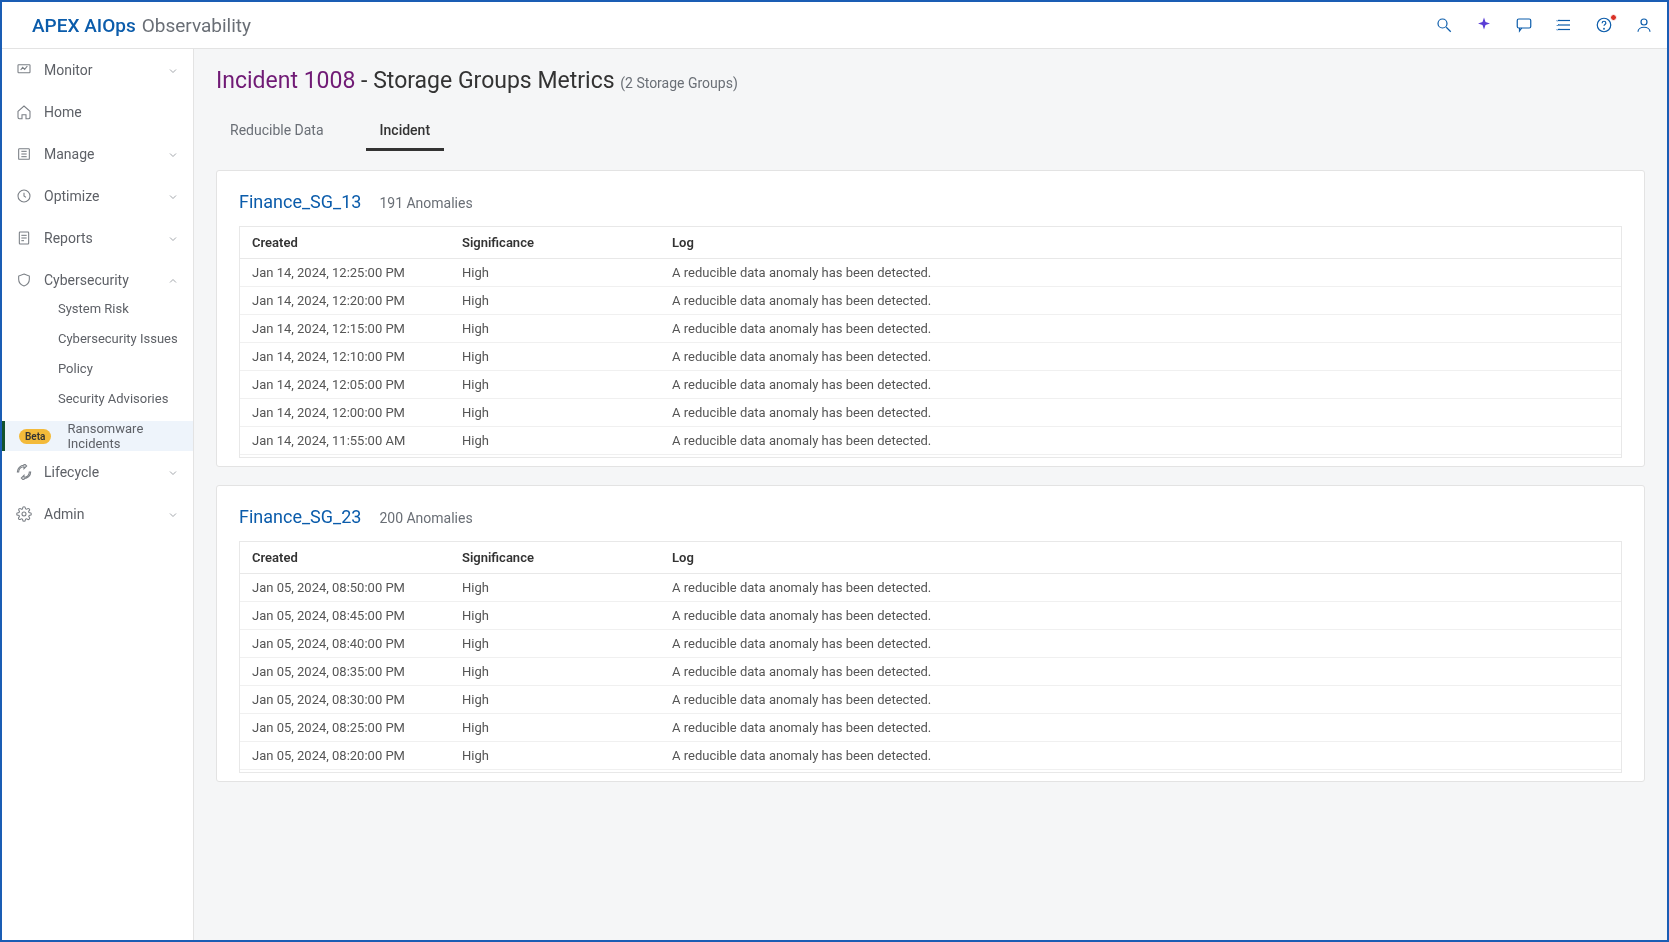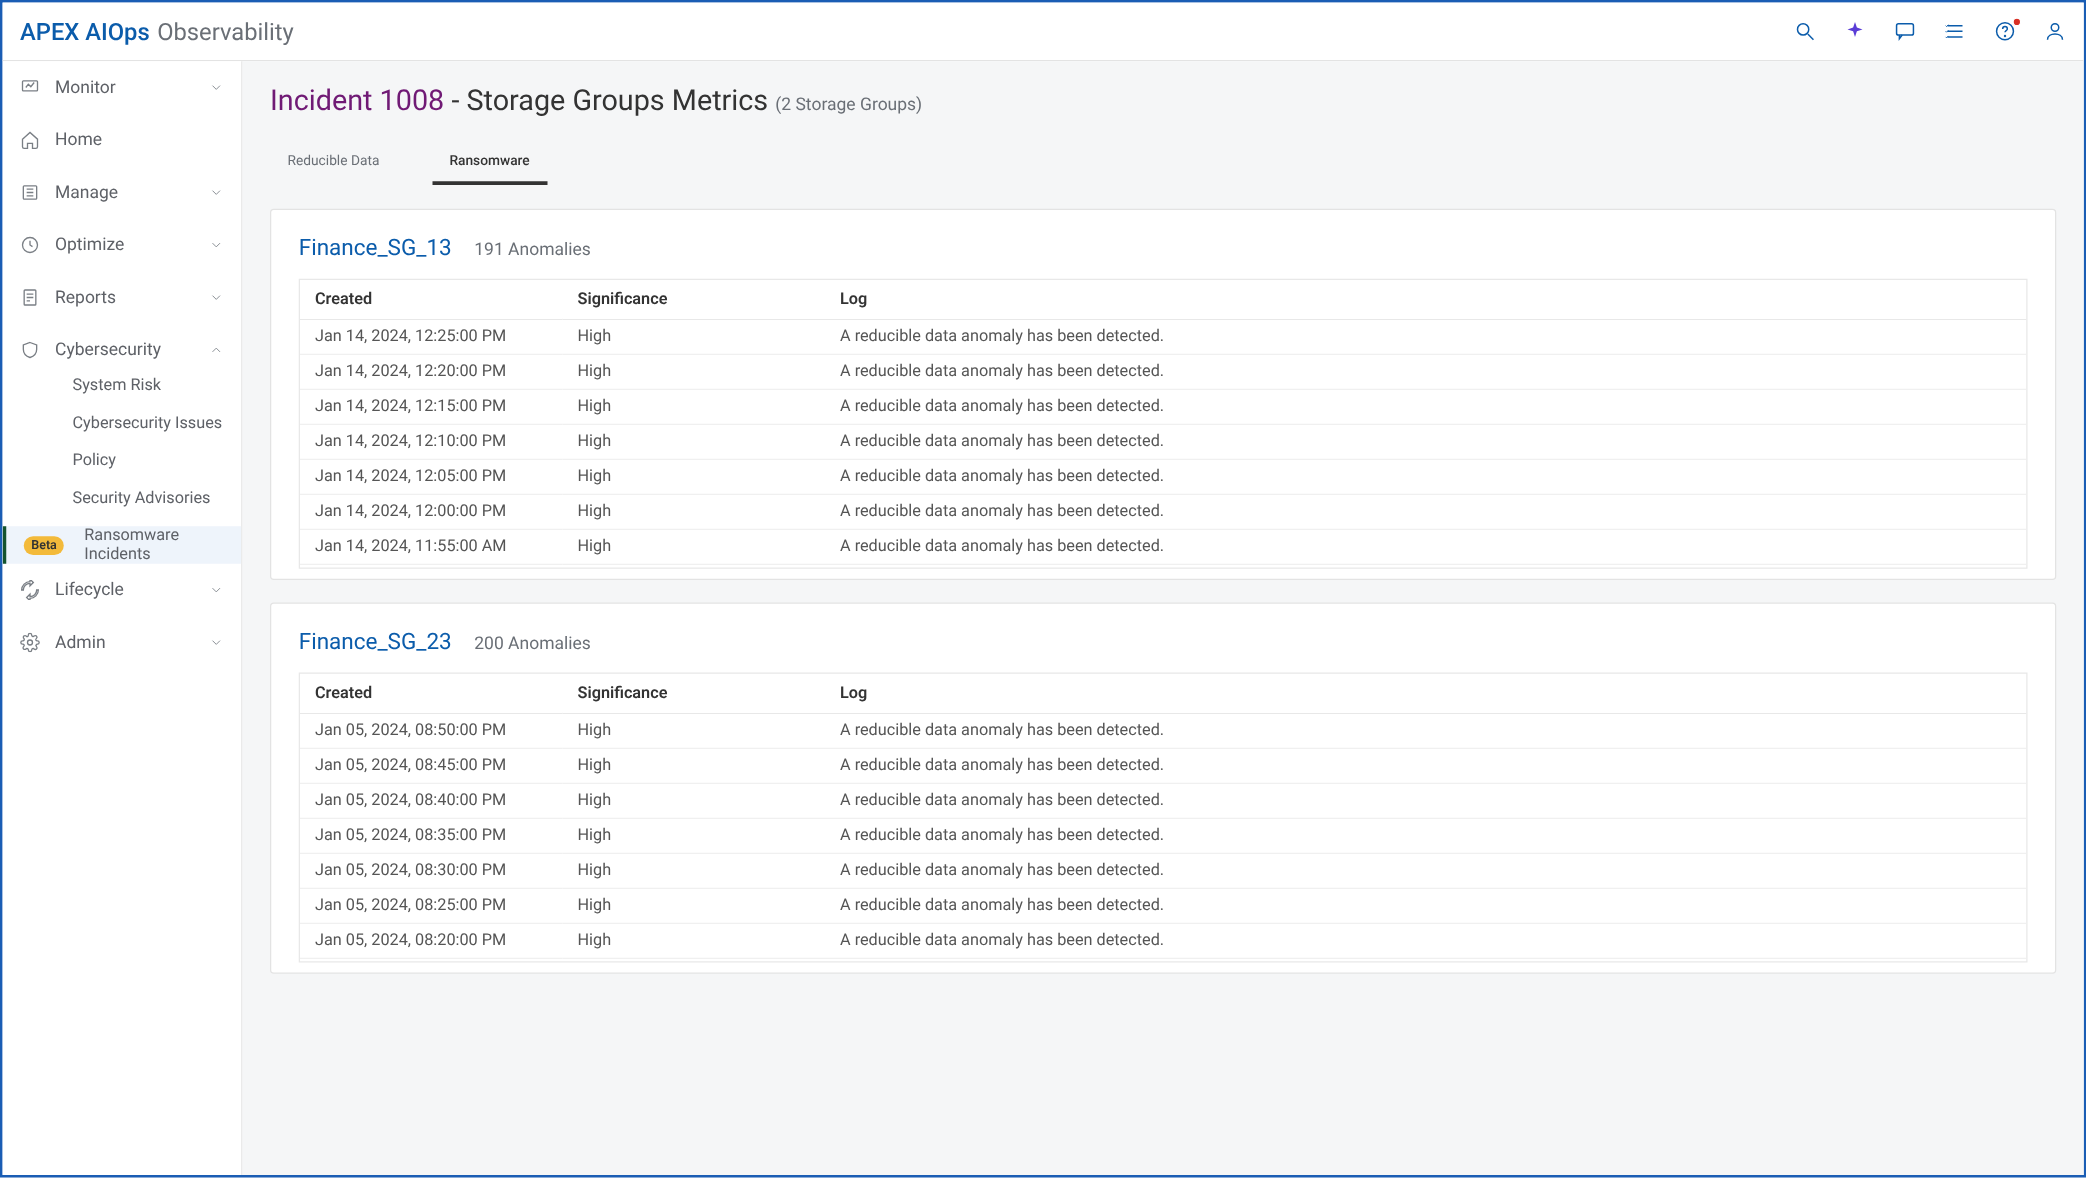--- a/index.html
+++ b/index.html
@@ -2,21 +2,21 @@
 <html><head>
   <meta charset="utf-8">
   <style>
     * { margin: 0; padding: 0; box-sizing: border-box; }
     body { font-family: -apple-system, BlinkMacSystemFont, "Segoe UI", Roboto, Helvetica, Arial, sans-serif; color: #333; background: #fff; border: 2px solid #1a5db4;}
     .header {
       height: 47px; display: flex; align-items: center; justify-content: space-between;
       padding: 0 14px; border-bottom: 1px solid #e3e3e3; background: #fff;
     }
     .brand { display: flex; align-items: baseline; gap: 6px; font-size: 19px;}
-    .brand-main { color: #0b5cab; font-weight: 500; }
+    .brand-main { color: #0b5cab; font-weight: 500; margin-left: 16px; }
     .brand-sub { color: #6a6f76; font-weight: 400; }
     .header-icons { display: flex; gap: 22px; align-items: center; }
     .hicon { width: 18px; height: 18px; color: #0b5cab; cursor: pointer; position: relative;}
     .hicon svg { width:100%; height:100%; stroke:#0b5cab; fill:none; stroke-width:1.6;}
     .hicon.filled svg{fill:#5a3dd6; stroke:none;}
     .dot{position:absolute; top:-2px; right:-4px; width:7px; height:7px; border-radius:50%; background:#d93025; border:1px solid #fff;}
 
     .layout { display: flex; height: calc(100vh - 51px); }
     .sidebar { width: 192px; border-right: 1px solid #e3e3e3; background:#fff; overflow-y:auto;}
     .nav-item{display:flex; align-items:center; height:42px; padding:0 14px; cursor:pointer; color:#5e6167; font-size:14px; justify-content:space-between;}
@@ -31,21 +31,21 @@
     .beta{background:#f3ba3a; color:#333; font-size:10px; font-weight:600; padding:2px 6px; border-radius:9px; margin-left: 0;}
     .sub-active-row{display:flex; align-items:center; gap:8px;}
     
     .main{flex:1; background:#f5f6f7; overflow-y:auto; padding: 18px 22px 24px 22px;}
     
     .page-title{font-size:23px; font-weight:400; color:#333; margin-bottom:4px;}
     .page-title .link{color:#701a75;}
     .page-title .count{font-size:14px; color:#6a6f76;}
     
     .tabs{display:flex; gap:28px; margin-top:18px; border-bottom:1px solid transparent;}
-    .tab{padding:10px 14px; font-size:11px; color:#6a6f76; cursor:pointer; border-bottom:3px solid transparent;}
+    .tab{padding:10px 14px; font-size:14px; color:#6a6f76; cursor:pointer; border-bottom:3px solid transparent;}
     .tab.active{color:#333; border-bottom-color:#333; font-weight:500;}
     
     .card{background:#fff; border:1px solid #e3e3e3; border-radius:3px; margin-top:18px; padding:20px 22px 8px 22px;}
     .sg-header{display:flex; align-items:baseline; gap:18px; margin-bottom:14px;}
     .sg-name{color:#0b5cab; font-size:18px; cursor:pointer;}
     .sg-count{color:#6a6f76; font-size:14px;}
     
     .tbl-wrap{border:1px solid #e8e8e8; position:relative;}
     .tbl-scroll{max-height:230px; overflow-y:scroll;}
     table{width:100%; border-collapse:collapse; font-size:13px;}
@@ -215,21 +215,21 @@
       </div>
     </div>
 
   <div class="main">
     <div class="page-title">
       <span class="link">Incident 1008</span><span> - Storage Groups Metrics </span><span class="count">(2 Storage Groups)</span>
     </div>
 
     <div class="tabs" id="tabs">
         <div class="tab">Reducible Data</div>
-        <div class="tab active">Ransomware</div>
+        <div class="tab active">Incident</div>
       </div>
 
     <div id="groups">
         <div class="card">
     <div class="sg-header">
       <span class="sg-name">Finance_SG_13</span>
       <span class="sg-count">191 Anomalies</span>
     </div>
     <div class="tbl-wrap">
       <div class="tbl-scroll">

